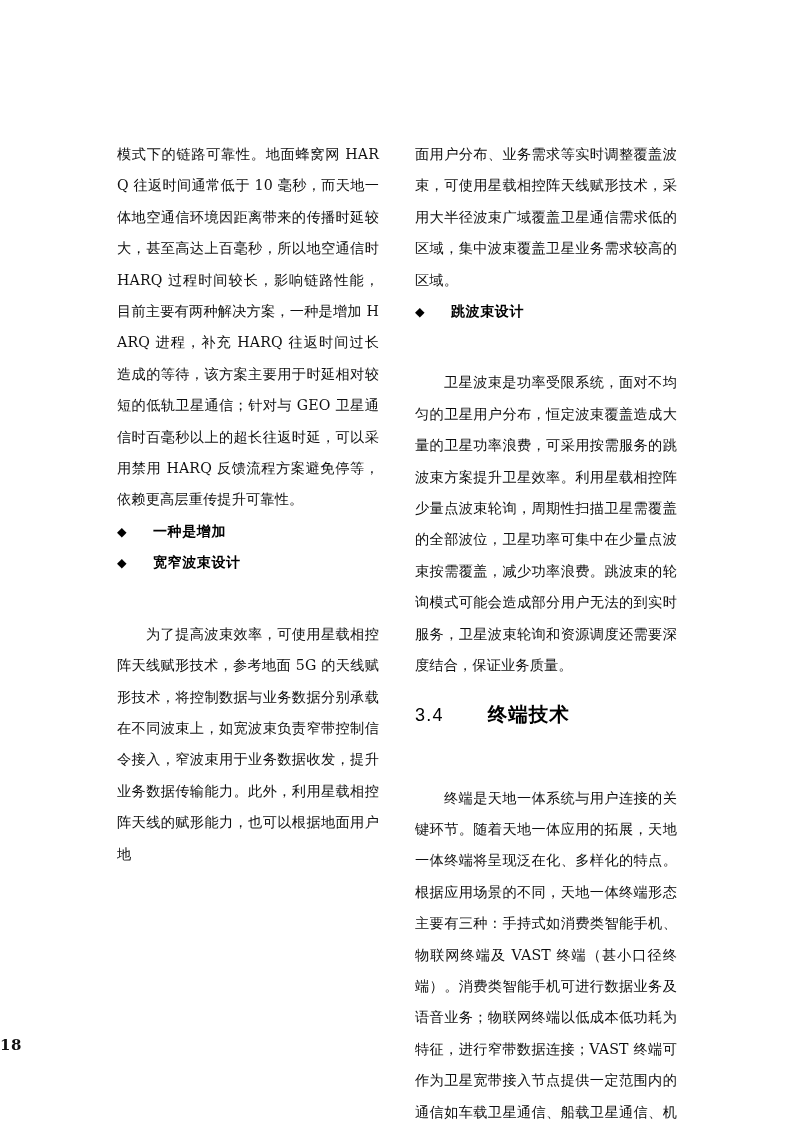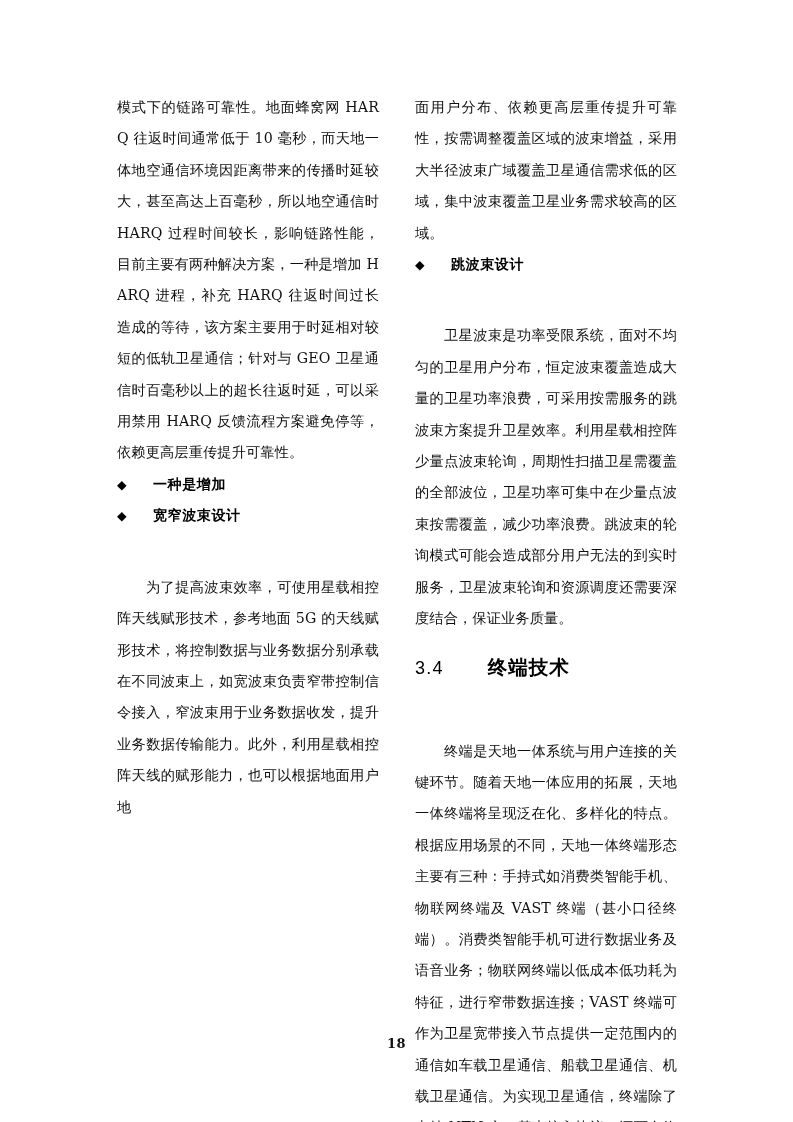--- a/index.html
+++ b/index.html
@@ -53,20 +53,21 @@
     letter-spacing: 0.15px;
     word-break: break-all;
     color: #0f0f0f;
   }
   p.para.indent {
     text-indent: 29px;
     margin-top: 40px;
   }
   p.para.cont {
     text-indent: 0;
+    margin-top: 47px;
   }
 
   
   .bullet-head {
     margin: 0;
     display: block;
     font-size: 14.2px;
     line-height: 31.4px;
     font-weight: bold;
     text-indent: 0;
@@ -114,23 +115,22 @@
     letter-spacing: 1px;
     margin-top: 8px;
   }
 
   
   .page-number {
     position: absolute;
     left: 0;
     top: 1036px;
     width: 793px;
-    text-align: center;
     font-family: "DejaVu Serif", "Liberation Serif", serif;
-    font-size: 13px;
+    font-size: 15px;
     font-weight: bold;
     color: #111111;
     letter-spacing: 0.5px;
   }
 </style>
 </head>
 <body>
 
 <div class="page">
 
@@ -150,21 +150,21 @@
         <span class="dia">◆</span>
         <span class="btxt">宽窄波束设计</span>
       </div>
 
       <p class="para indent">为了提高波束效率，可使用星载相控阵天线赋形技术，参考地面 5G 的天线赋形技术，将控制数据与业务数据分别承载在不同波束上，如宽波束负责窄带控制信令接入，窄波束用于业务数据收发，提升业务数据传输能力。此外，利用星载相控阵天线的赋形能力，也可以根据地面用户地</p>
 
     </div>
 
     <div class="col">
 
-      <p class="para cont">面用户分布、依赖更高层重传提升可靠性，按需调整覆盖区域的波束增益，采用大半径波束广域覆盖卫星通信需求低的区域，集中波束覆盖卫星业务需求较高的区域。</p>
+      <p class="para cont">面用户分布、业务需求等实时调整覆盖波束，可使用星载相控阵天线赋形技术，采用大半径波束广域覆盖卫星通信需求低的区域，集中波束覆盖卫星业务需求较高的区域。</p>
 
       <div class="bullet-head">
         <span class="dia">◆</span>
         <span class="btxt">跳波束设计</span>
       </div>
 
       <p class="para indent">卫星波束是功率受限系统，面对不均匀的卫星用户分布，恒定波束覆盖造成大量的卫星功率浪费，可采用按需服务的跳波束方案提升卫星效率。利用星载相控阵少量点波束轮询，周期性扫描卫星需覆盖的全部波位，卫星功率可集中在少量点波束按需覆盖，减少功率浪费。跳波束的轮询模式可能会造成部分用户无法的到实时服务，卫星波束轮询和资源调度还需要深度结合，保证业务质量。</p>
 
       <div class="section-head">
         <span class="num">3.4</span><span class="stitle">终端技术</span>

